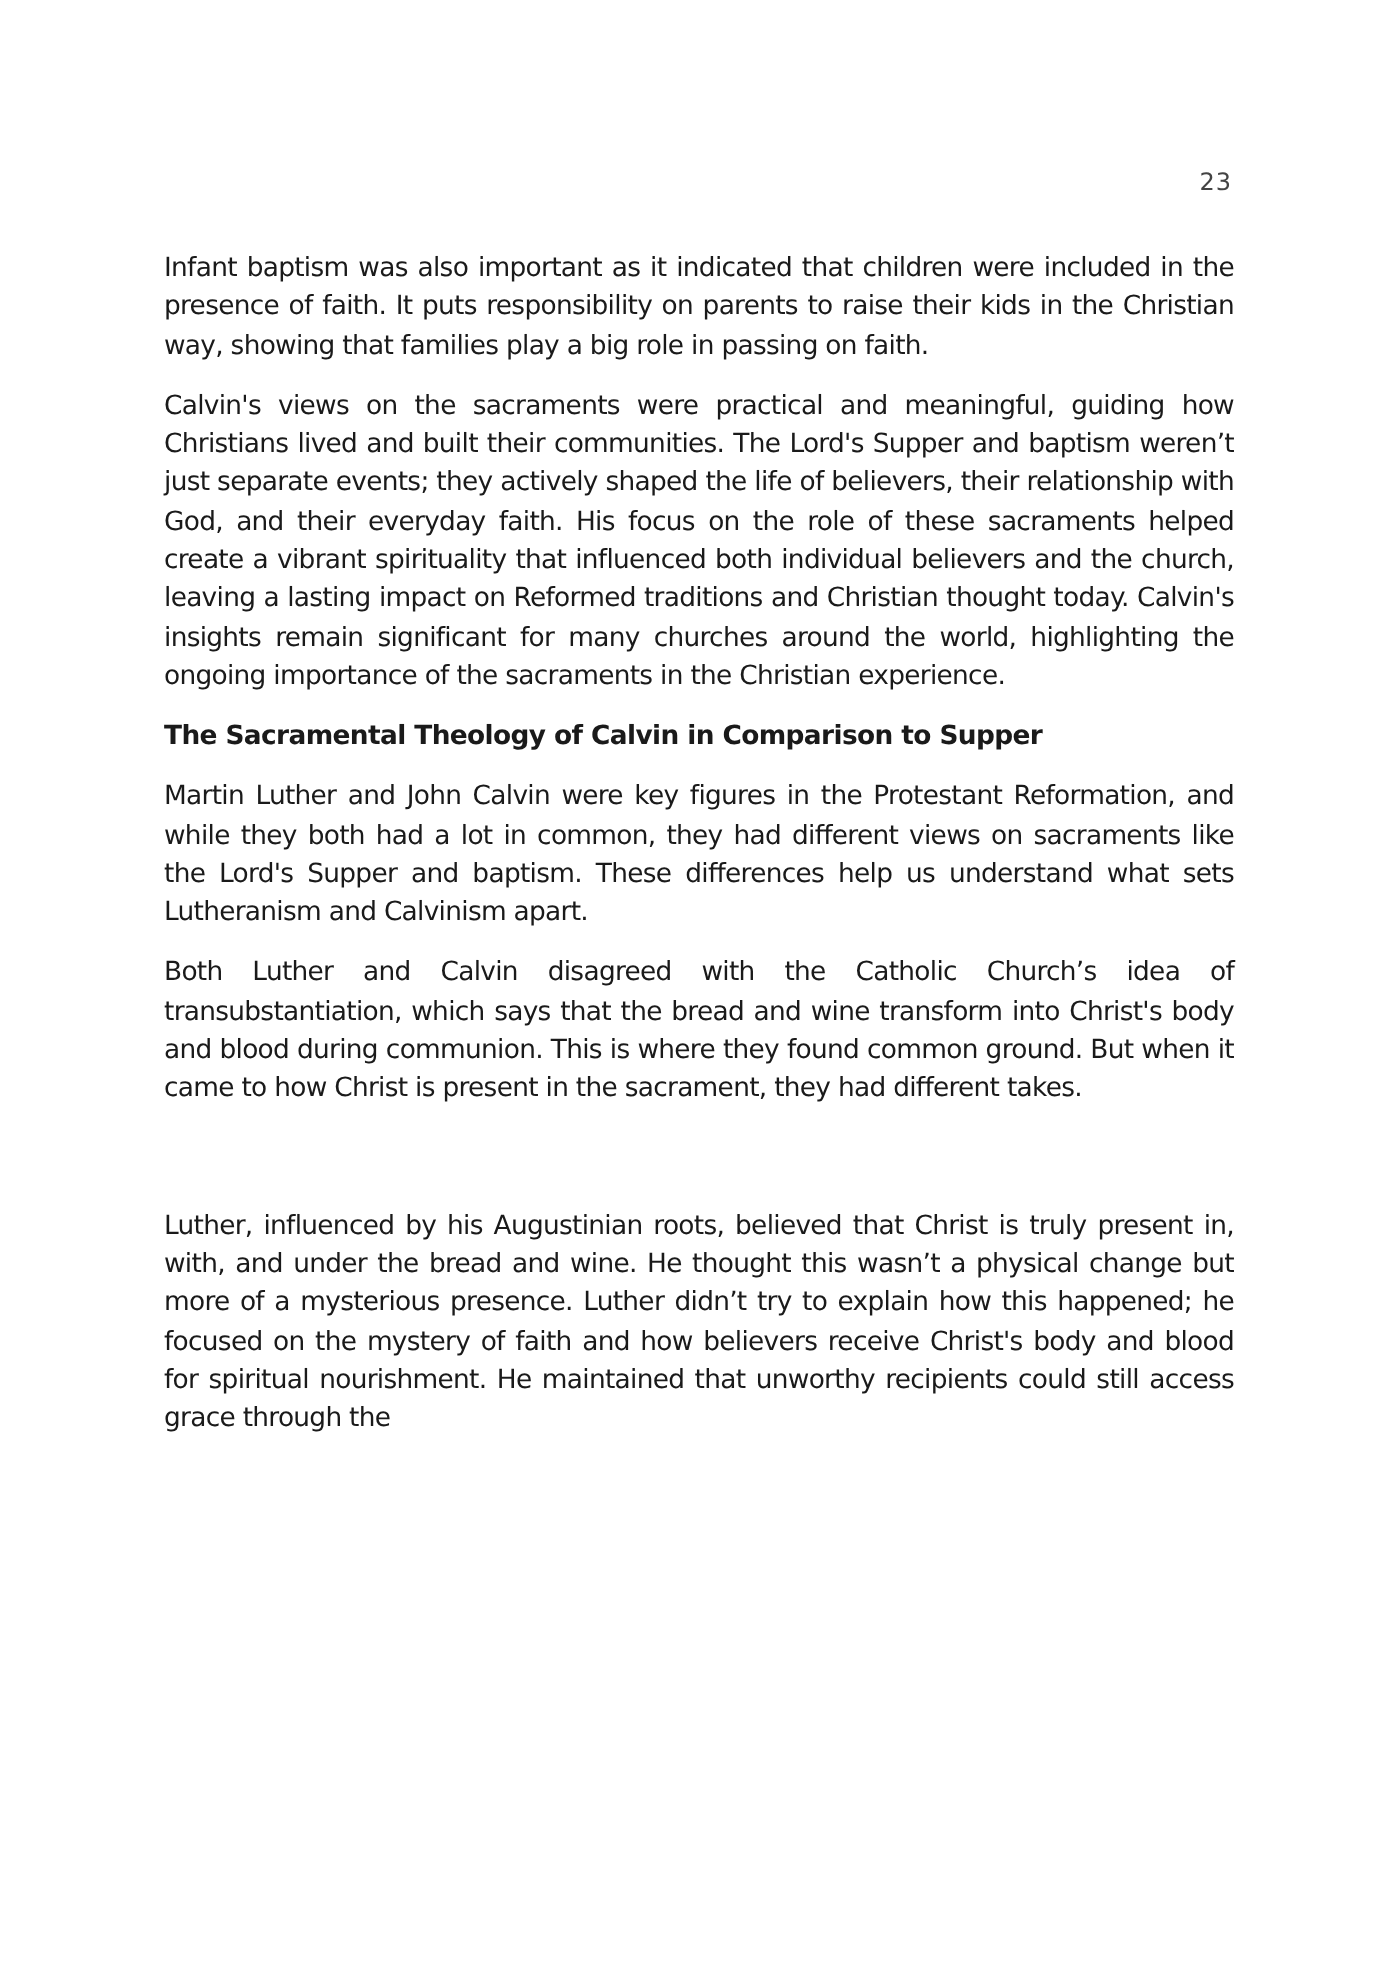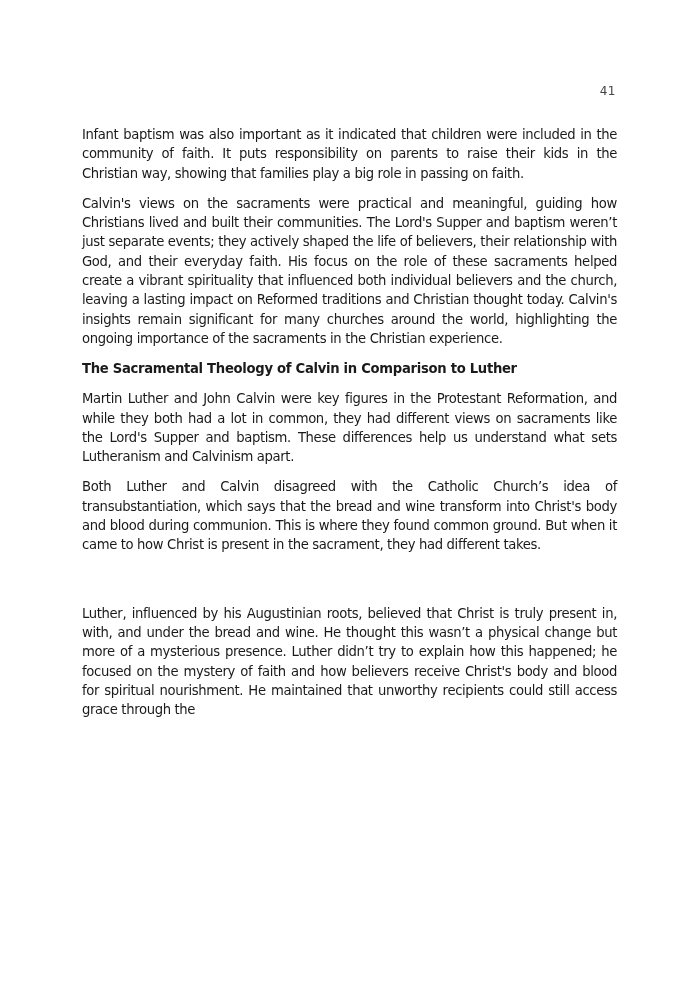--- a/index.html
+++ b/index.html
@@ -45,26 +45,26 @@
       letter-spacing: -0.3px;
     }
     .gap {
       height: 38px;
     }
   </style>
 </head>
 <body>
 
 <div>
-  <div class="page-number">41</div>
+  <div class="page-number">23</div>
 
   <div class="content">
-    <p class="para">Infant baptism was also important as it indicated that children were included in the community of faith. It puts responsibility on parents to raise their kids in the Christian way, showing that families play a big role in passing on faith.</p>
+    <p class="para">Infant baptism was also important as it indicated that children were included in the presence of faith. It puts responsibility on parents to raise their kids in the Christian way, showing that families play a big role in passing on faith.</p>
     <p class="para">Calvin's views on the sacraments were practical and meaningful, guiding how Christians lived and built their communities. The Lord's Supper and baptism weren’t just separate events; they actively shaped the life of believers, their relationship with God, and their everyday faith. His focus on the role of these sacraments helped create a vibrant spirituality that influenced both individual believers and the church, leaving a lasting impact on Reformed traditions and Christian thought today. Calvin's insights remain significant for many churches around the world, highlighting the ongoing importance of the sacraments in the Christian experience.</p>
 
-    <h2 class="heading">The Sacramental Theology of Calvin in Comparison to Luther</h2>
+    <h2 class="heading">The Sacramental Theology of Calvin in Comparison to Supper</h2>
 
     <p class="para">Martin Luther and John Calvin were key figures in the Protestant Reformation, and while they both had a lot in common, they had different views on sacraments like the Lord's Supper and baptism. These differences help us understand what sets Lutheranism and Calvinism apart.</p>
     <p class="para">Both Luther and Calvin disagreed with the Catholic Church’s idea of transubstantiation, which says that the bread and wine transform into Christ's body and blood during communion. This is where they found common ground. But when it came to how Christ is present in the sacrament, they had different takes.</p>
     <div class="gap"></div>
     <p class="para">Luther, influenced by his Augustinian roots, believed that Christ is truly present in, with, and under the bread and wine. He thought this wasn’t a physical change but more of a mysterious presence. Luther didn’t try to explain how this happened; he focused on the mystery of faith and how believers receive Christ's body and blood for spiritual nourishment. He maintained that unworthy recipients could still access grace through the</p>
   </div>
 </div>
 
 </body></html>

